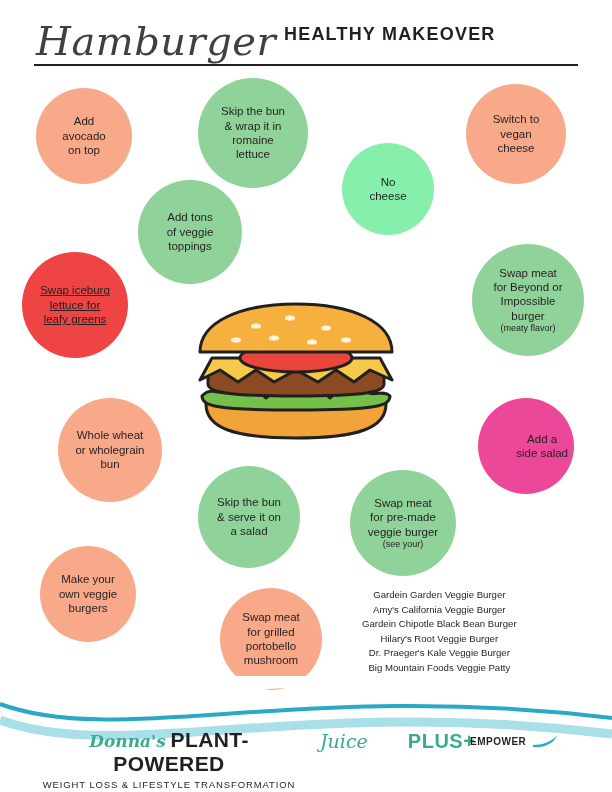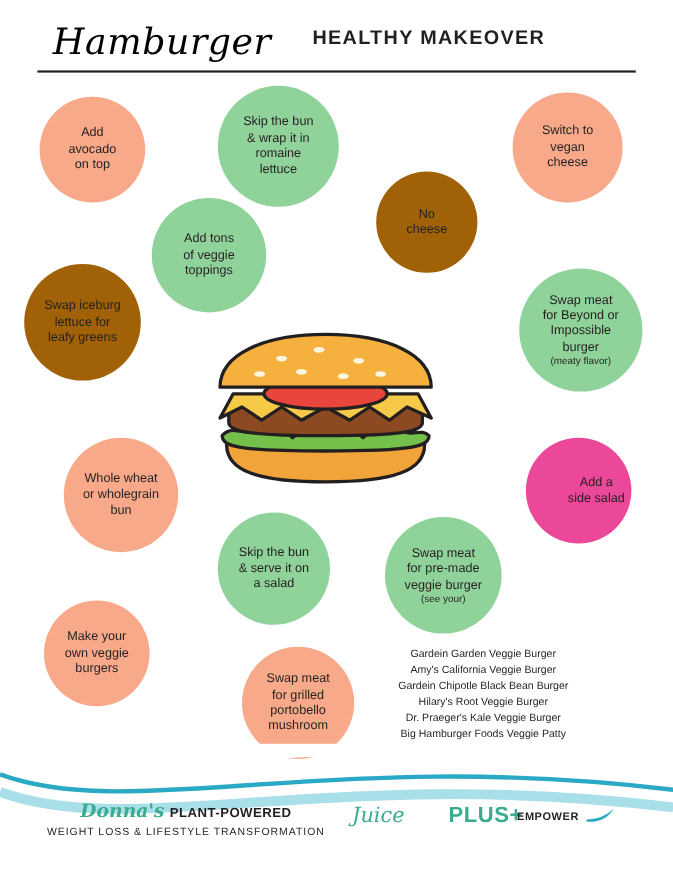--- a/index.html
+++ b/index.html
@@ -23,26 +23,26 @@
 
   
   .header {
     position: absolute;
     left: 0; top: 0;
     width: 612px;
     height: 70px;
   }
   .title-script {
     position: absolute;
-    left: 48px;
+    left: 36px;
     top: 18px;
     font-family: "DejaVu Serif", serif;
     font-style: italic;
-    font-size: 33px;
-    color: #000000;
+    font-size: 40px;
+    color: #404040;
     letter-spacing: 0.5px;
   }
   .title-bold {
     position: absolute;
     left: 284px;
     top: 24px;
     font-family: "Liberation Sans", sans-serif;
     font-weight: bold;
     font-size: 18px;
     letter-spacing: 1.2px;
@@ -122,21 +122,21 @@
   }
   .fb-donnas {
     font-family: "DejaVu Serif", serif;
     font-style: italic;
     font-weight: bold;
     font-size: 17px;
     color: #3aab8e;
   }
   .fb-plant {
     font-weight: bold;
-    font-size: 12px;
+    font-size: 21px;
     letter-spacing: 0.4px;
     color: #231f20;
   }
   .fb-line2 {
     font-size: 9.5px;
     letter-spacing: 0.9px;
     color: #231f20;
     margin-top: 3px;
   }
   .footer-juice {
@@ -198,34 +198,34 @@
 lettuce</span>
         </div>
       </div>
       <div class="bubble" style="left: 466px; top: 84px; width: 100px; height: 100px; background: rgb(247, 169, 138);">
         <div>
           <span class="txt">Switch to
 vegan
 cheese</span>
         </div>
       </div>
-      <div class="bubble" style="left: 342px; top: 156px; width: 92px; height: 92px; background: #a16207;">
+      <div class="bubble" style="left: 342px; top: 143px; width: 92px; height: 92px; background: #86efac;">
         <div>
           <span class="txt">No
 cheese</span>
         </div>
       </div>
       <div class="bubble" style="left: 138px; top: 180px; width: 104px; height: 104px; background: rgb(144, 211, 154);">
         <div>
           <span class="txt">Add tons
 of veggie
 toppings</span>
         </div>
       </div>
-      <div class="bubble" style="left: 22px; top: 240px; width: 106px; height: 106px; background: #a16207;">
+      <div class="bubble" style="left: 22px; top: 252px; width: 106px; height: 106px; background: #ef4444; text-decoration: underline;">
         <div>
           <span class="txt">Swap iceburg
 lettuce for
 leafy greens</span>
         </div>
       </div>
       <div class="bubble" style="left: 472px; top: 244px; width: 112px; height: 112px; background: rgb(144, 211, 154);">
         <div>
           <span class="txt">Swap meat
 for Beyond or
@@ -305,21 +305,21 @@
       <ellipse cx="50" cy="40" rx="5" ry="2.6" fill="#fff6e0"></ellipse>
     </svg>
   </div>
 
   <div class="brandlist" id="brand-list">
       <div>Gardein Garden Veggie Burger</div>
       <div>Amy's California Veggie Burger</div>
       <div>Gardein Chipotle Black Bean Burger</div>
       <div>Hilary's Root Veggie Burger</div>
       <div>Dr. Praeger's Kale Veggie Burger</div>
-      <div>Big Hamburger Foods Veggie Patty</div>
+      <div>Big Mountain Foods Veggie Patty</div>
     </div>
 
   <div class="footer-wave">
     <svg viewBox="0 0 612 116" width="612" height="116" xmlns="http://www.w3.org/2000/svg">
       <path d="M0 30 C120 74 300 6 612 44 L612 116 L0 116 Z" fill="#ffffff"></path>
       <path d="M0 28 C120 72 300 4 612 42" stroke="#2aa9c4" stroke-width="4" fill="none"></path>
       <path d="M0 44 C120 88 300 20 612 58" stroke="#a9dfe8" stroke-width="9" fill="none"></path>
       <path d="M0 6 C120 50 300 -18 612 20 L612 0 L0 0 Z" fill="#ffffff"></path>
     </svg>
   </div>

